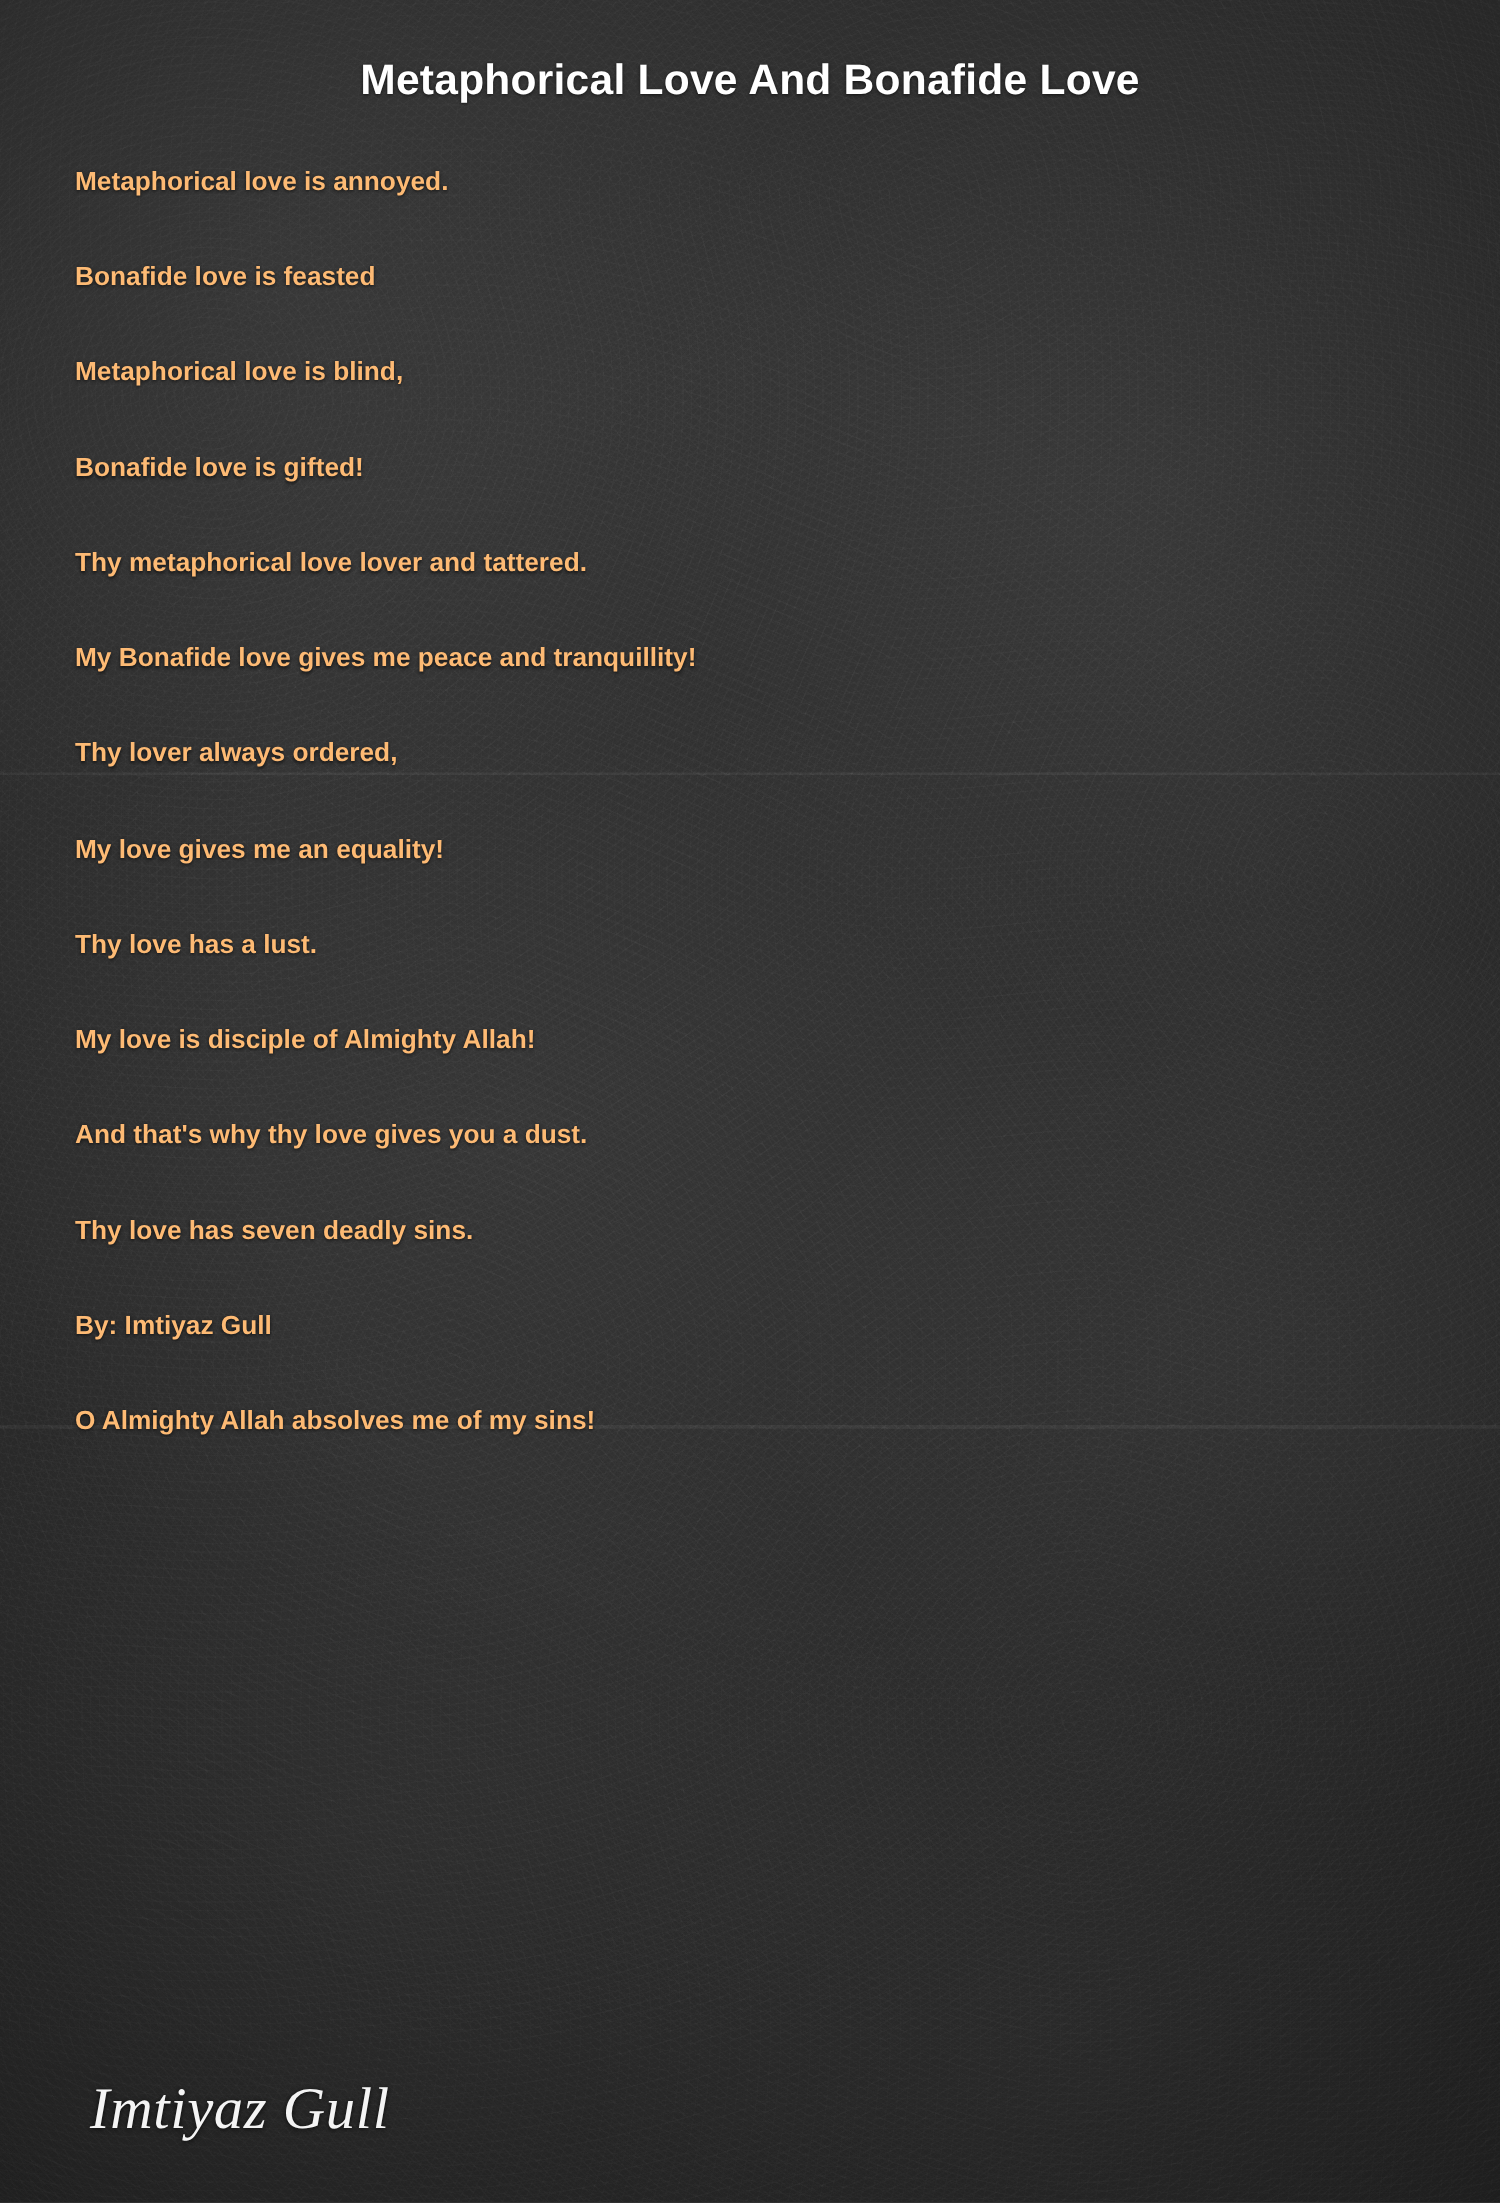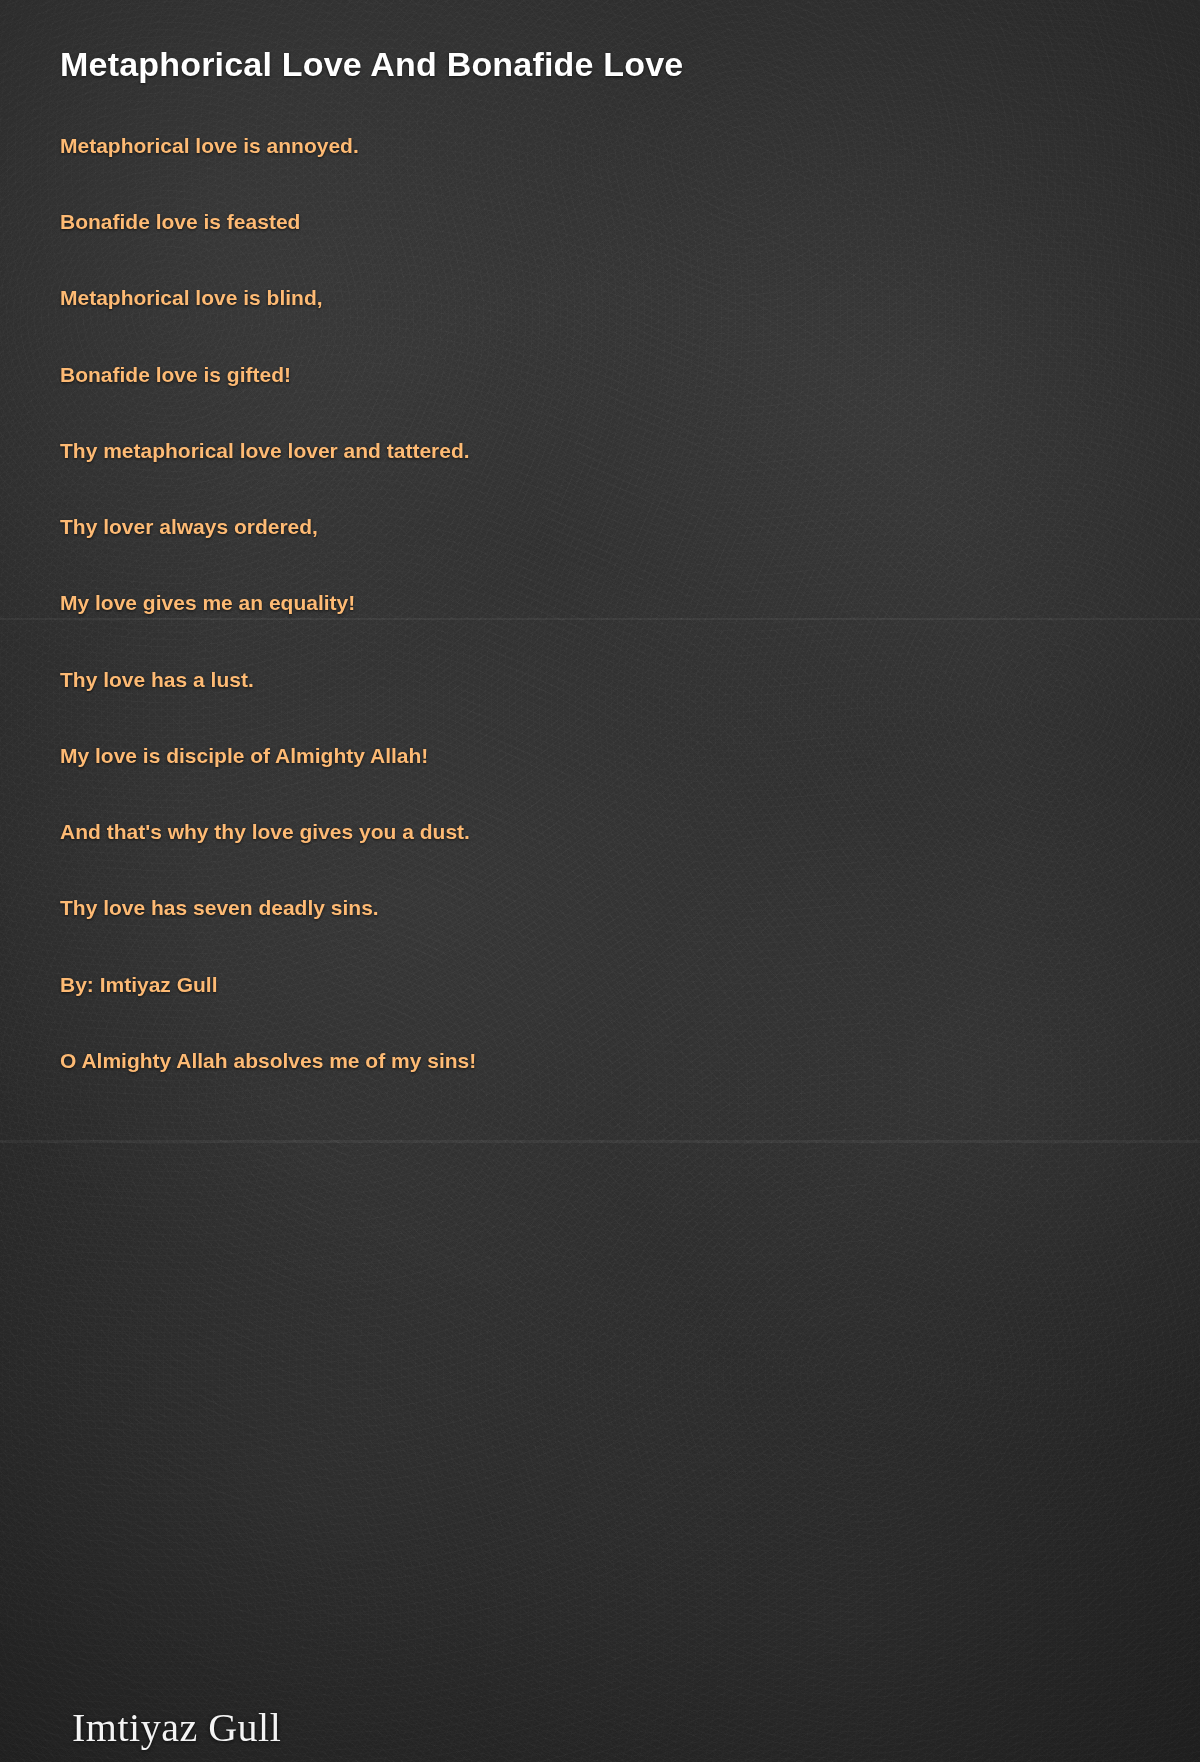--- a/index.html
+++ b/index.html
@@ -82,20 +82,21 @@
 
   #poem-title {
     margin: 0;
     padding-top: 44px;
     font-size: 34px;
     font-weight: bold;
     color: #ffffff;
     letter-spacing: 0.2px;
     text-shadow: 0 1px 3px rgba(0,0,0,0.65);
     line-height: 1.2;
+    text-align: center;
   }
 
   .poem-body {
     margin-top: 48px;
   }
   .poem-line {
     font-size: 21px;
     font-weight: bold;
     color: #fdba74;
     line-height: 1.25;
@@ -103,24 +104,25 @@
     margin: 0 0 50px 0;
     min-height: 22px;
   }
   .poem-line.tight {
     margin-bottom: 6px;
   }
 
   #poem-author {
     position: absolute;
     left: 72px;
-    top: 1704px;
+    top: 1660px;
     z-index: 3;
     font-family: "Liberation Serif", serif;
-    font-size: 40px;
+    font-style: italic;
+    font-size: 47px;
     color: #f4f4f4;
     text-shadow: 0 1px 4px rgba(0,0,0,0.7);
     letter-spacing: 0.5px;
   }
 </style>
 </head>
 <body>
 
 <div id="poem-page">
 
@@ -135,20 +137,21 @@
 
   <div class="content">
     <h1 id="poem-title">Metaphorical Love And Bonafide Love</h1>
 
     <div class="poem-body">
       <p class="poem-line">Metaphorical love is annoyed.</p>
       <p class="poem-line">Bonafide love is feasted</p>
       <p class="poem-line">Metaphorical love is blind,</p>
       <p class="poem-line">Bonafide love is gifted!</p>
       <p class="poem-line">Thy metaphorical love lover and tattered.</p>
+      <p class="poem-line">My Bonafide love gives me peace and tranquillity!</p>
       <p class="poem-line">Thy lover always ordered,</p>
       <p class="poem-line">My love gives me an equality!</p>
       <p class="poem-line">Thy love has a lust.</p>
       <p class="poem-line">My love is disciple of Almighty Allah!</p>
       <p class="poem-line">And that's why thy love gives you a dust.</p>
       <p class="poem-line">Thy love has seven deadly sins.</p>
       <p class="poem-line">By: Imtiyaz Gull</p>
       <p class="poem-line tight">O Almighty Allah absolves me of my sins!</p>
     </div>
   </div>

